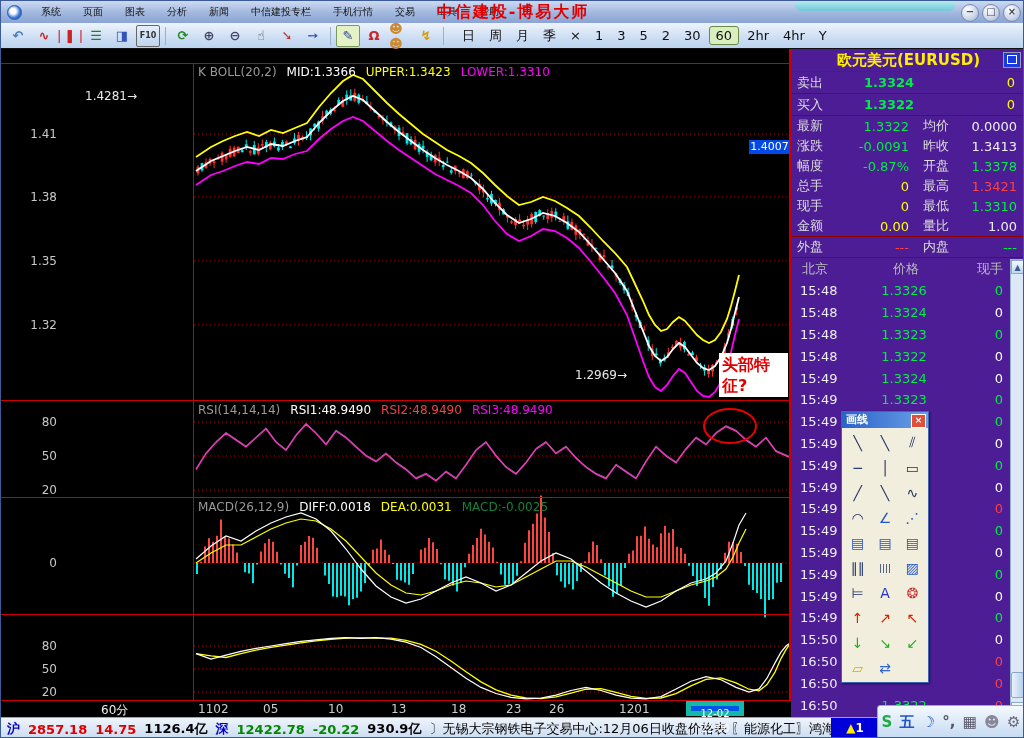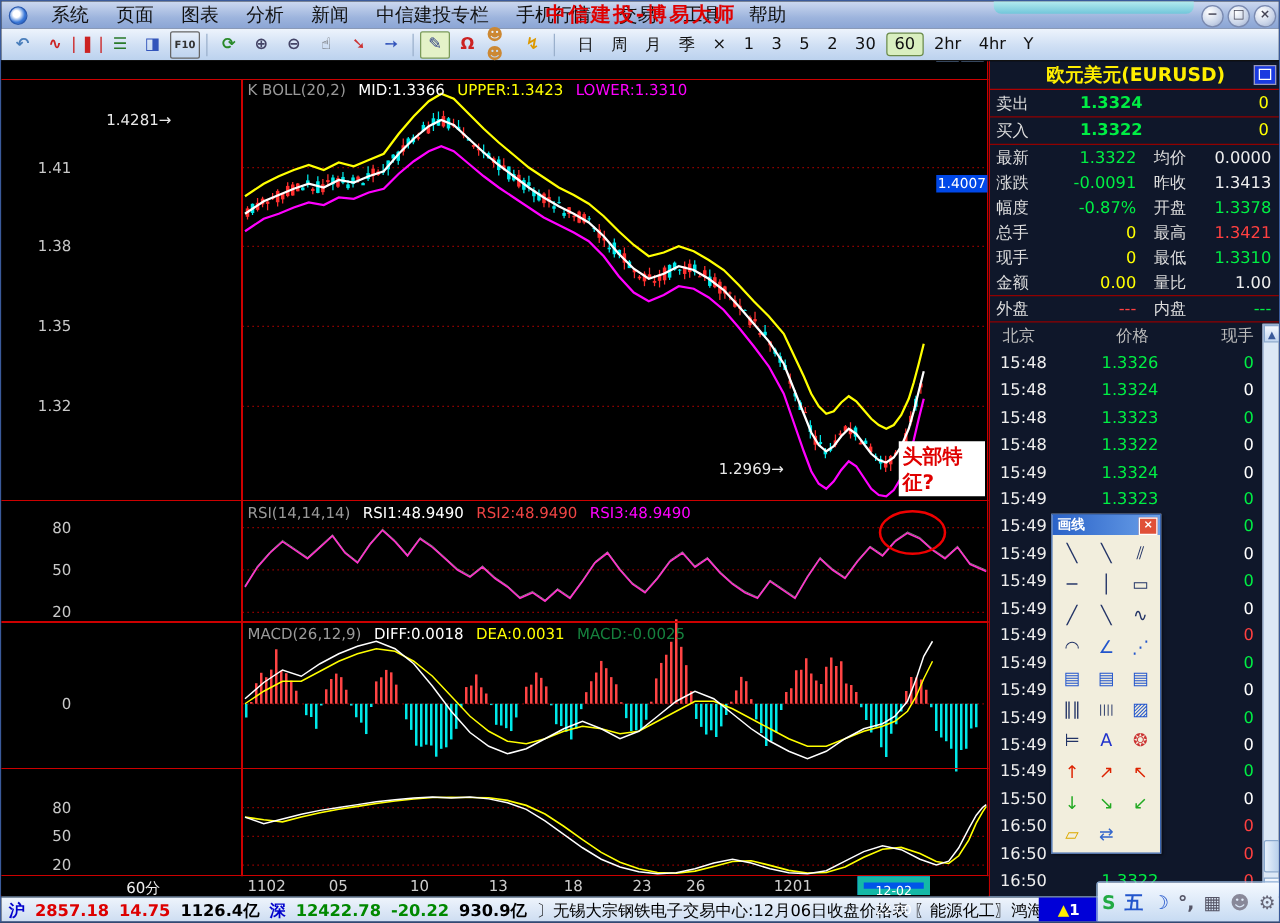--- a/index.html
+++ b/index.html
@@ -7,21 +7,21 @@
        font-family:"DejaVu Sans","Liberation Sans",sans-serif;font-size:12px;
        border:1px solid #3a5a9a;box-sizing:border-box;}
   
   #titlebar{position:absolute;left:0;top:0;width:1024px;height:22px;
     background:linear-gradient(#cdd9f0,#9db4dd 60%,#8aa4d4);display:flex;align-items:center;}
   #cyanblob{position:absolute;right:70px;top:0;width:160px;height:10px;
     background:linear-gradient(#aef0ee,#64c8d8);opacity:.8;border-radius:0 0 6px 6px;}
   #applogo{width:13px;height:13px;border-radius:50%;margin:0 8px 0 6px;
     background:radial-gradient(circle at 40% 40%, #fff 25%, #3a78d8 60%,#1a4aa8);border:1px solid #2a5ab0;}
   #menu{display:flex;gap:0;align-items:center;}
-  .menu-item{padding:0 11px;color:#111;font-size:15px;cursor:default;}
+  .menu-item{padding:0 11px;color:#111;font-size:10px;cursor:default;}
   #wintitle{position:absolute;left:0;right:0;text-align:center;color:#e00000;
     font-size:16px;font-weight:bold;pointer-events:none;letter-spacing:2px;}
   #winbtns{position:absolute;right:4px;top:3px;display:flex;gap:3px;}
   .winbtn{width:16px;height:16px;border-radius:50%;background:radial-gradient(circle at 35% 30%,#fff,#c9d4e8 60%,#98a8c8);
     border:1px solid #7a8ab0;color:#445;font-size:10px;line-height:14px;text-align:center;font-weight:bold;}
   
   #toolbar{position:absolute;left:0;top:22px;width:1024px;height:26px;
     background:linear-gradient(#eef4fc,#cfdff4 55%,#bcd2ee);border-bottom:1px solid #111;
     display:flex;align-items:center;padding-left:4px;box-sizing:border-box;}
   .tb-icon{width:22px;height:20px;margin:0 1px;border:1px solid transparent;border-radius:2px;
@@ -46,21 +46,21 @@
     font-size:11px;line-height:14px;text-align:center;z-index:4;}
   #hi-anno{position:absolute;left:84px;top:88px;color:#e8e8e8;font-size:12px;z-index:3;}
   #lo-anno{position:absolute;left:574px;top:367px;color:#e8e8e8;font-size:12px;z-index:3;}
   
   #axis-row{position:absolute;left:0;top:700px;width:790px;height:16px;background:#000;color:#ccc;z-index:3;}
   #pane-period{position:absolute;left:100px;top:1px;color:#eee;}
   .xlab{position:absolute;top:1px;color:#ccc;font-size:12px;}
   #xhighlight{position:absolute;left:685px;top:0px;width:58px;height:15px;background:#0055e8;color:#fff;
     font-size:10px;line-height:15px;text-align:center;border:5px solid #14b8a6;box-sizing:border-box;}
   
-  #rightpanel{position:absolute;left:790px;top:48px;width:234px;height:668px;background:#0f172a;border-left:1px solid #c00000;box-sizing:border-box;}
+  #rightpanel{position:absolute;left:790px;top:48px;width:234px;height:668px;background:#4c1d95;border-left:1px solid #c00000;box-sizing:border-box;}
   #qp-header{height:22px;border-bottom:1px solid #b00000;color:#ffee00;font-size:15px;font-weight:bold;
     text-align:center;line-height:22px;position:relative;}
   #qp-restore{position:absolute;right:4px;top:3px;width:16px;height:14px;background:#1a3ae0;border:1px solid #99b;}
   #qp-restore:before{content:"";position:absolute;left:3px;top:2px;width:8px;height:7px;border:1px solid #fff;}
   .bidask{height:21px;display:flex;align-items:center;border-bottom:1px solid #900000;font-size:13px;}
   .bidask .lbl{width:42px;padding-left:5px;color:#ddd;}
   .bidask .val{width:100px;text-align:center;font-weight:bold;}
   .bidask .vol{flex:1;text-align:right;padding-right:10px;color:#ffff00;}
   .qrow{height:20px;display:flex;align-items:center;font-size:13px;}
   .qrow .l{width:40px;padding-left:5px;color:#ddd;}

